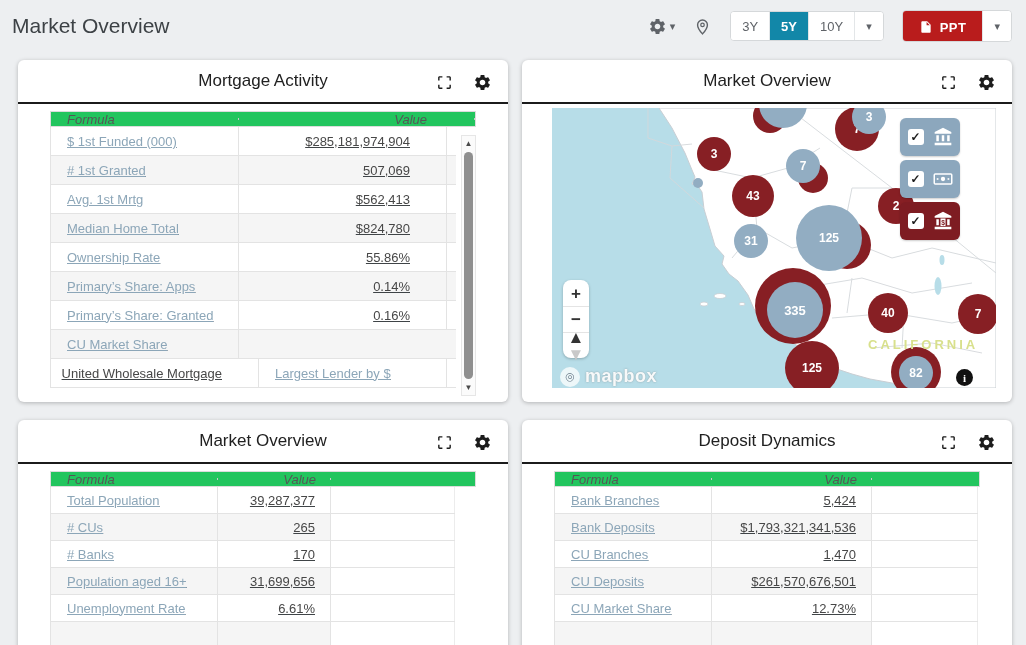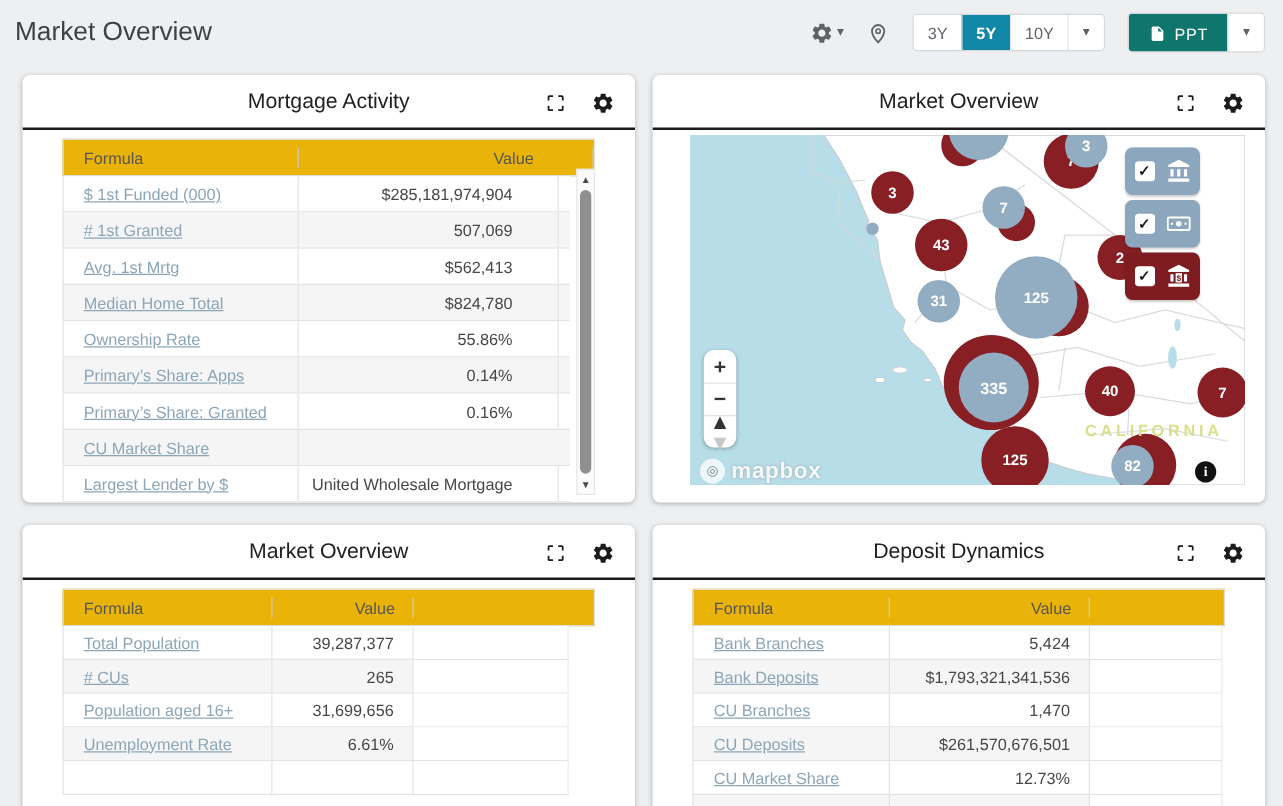--- a/index.html
+++ b/index.html
@@ -15,36 +15,36 @@
   .topbar { height:52px; display:flex; align-items:center; justify-content:space-between; padding:0 14px 0 12px; }
   .page-title { font-size:21px; font-weight:400; color:#3d4246; }
   .topbar-actions { display:flex; align-items:center; gap:18px; }
   .icon-btn { background:none; border:none; display:flex; align-items:center; gap:3px; cursor:pointer; color:#5f6368; }
   .caret { font-size:11px; color:#5f6368; line-height:1; }
   .btn-group { display:flex; background:#fff; border:1px solid #d5d8da; border-radius:4px; overflow:hidden; height:30px; }
   .btn-group button { background:#fff; border:none; border-left:1px solid #e3e6e8; padding:0 11px; font-size:13px; color:#5f6368; cursor:pointer; font-family:inherit; display:flex; align-items:center; gap:7px; }
   .btn-group button:first-child { border-left:none; }
   .btn-group button.active { background:#1287a8; color:#fff; font-weight:bold; }
   .btn-group.ppt { height:32px; }
-  .btn-group.ppt .ppt-main { background:#0f766e; color:#fff; font-weight:normal; letter-spacing:.5px; padding:16px 16px; }
+  .btn-group.ppt .ppt-main { background:#b91c1c; color:#fff; font-weight:bold; letter-spacing:.5px; padding:16px 16px; }
   
   .grid { display:grid; grid-template-columns:490px 490px; grid-template-rows:342px 342px; gap:18px 14px; padding:8px 0 0 18px; }
   .card { background:#fff; border-radius:6px; box-shadow:0 1px 4px rgba(0,0,0,.25); overflow:hidden; }
   .card-header { height:44px; display:flex; align-items:center; position:relative; border-bottom:2px solid #1b1b1b; }
   .card-title { flex:1; text-align:center; font-size:17px; font-weight:500; color:#212121; }
   .card-tools { position:absolute; right:16px; top:0; height:44px; display:flex; align-items:center; gap:20px; }
   .tool-btn { background:none; border:none; cursor:pointer; display:flex; align-items:center; }
   
   .tbl { margin:7px 32px 0 32px; font-size:13px; }
-  .thead { display:flex; background:#eab308; border:1px solid #dcdcdc; height:30px; align-items:center; color:#555; }
+  .thead { display:flex; background:#22c55e; border:1px solid #dcdcdc; height:16px; align-items:center; color:#555;font-style:italic; }
   .th { position:relative; height:100%; display:flex; align-items:center; }
   .th::after { content:''; position:absolute; right:0; top:6px; bottom:6px; width:1px; background:#c9c9c9; }
   .th.f { padding-left:16px; }
   .th.v { justify-content:flex-end; padding-right:15px; }
-  .t-row { display:flex; border-bottom:1px solid #e3e3e3; border-left:1px solid #e3e3e3; height:29px; align-items:stretch; background:#fff; }
+  .t-row { display:flex; border-bottom:1px solid #e3e3e3; border-left:1px solid #e3e3e3; height:29px; align-items:stretch; background:#fff;text-decoration:underline; }
   .t-row:nth-child(even) { background:#f5f5f5; }
   .cell { display:flex; align-items:center; border-right:1px solid #e3e3e3; }
   .cell.f { padding-left:16px; }
   .cell.v { justify-content:flex-end; padding-right:15px; color:#474747; }
   .cell.e { background:#fff; border-right:1px solid #ececec; flex:1; }
   a.frm { color:#8ca6b8; text-decoration:underline; cursor:pointer; }
   
   .tbl.m1 .th.f, .tbl.m1 .cell.f { width:188px; }
   .tbl.m1 .th.v { flex:1; padding-right:48px; }
   .tbl.m1 .cell.v { width:208px; padding-right:36px; }
@@ -208,24 +208,24 @@
               <a class="frm">Primary’s Share: Granted</a>
             </span>
             <span class="cell v">0.16%</span>
           </div>
         <div class="t-row">
             <span class="cell f">
               <a class="frm">CU Market Share</a>
             </span>
           </div>
         <div class="t-row">
+            <span class="cell v">United Wholesale Mortgage</span>
             <span class="cell f">
               <a class="frm">Largest Lender by $</a>
             </span>
-            <span class="cell v">United Wholesale Mortgage</span>
           </div>
       </div>
       <div class="vscroll">
         <span class="vs-arrow">▲</span>
         <span class="vs-thumb"></span>
         <span class="vs-arrow">▼</span>
       </div>
     </div>
   </section>
 
@@ -292,21 +292,21 @@
       <div class="bubble b-red" style="left:326px;top:80px;width:36px;height:36px;">2</div>
       <div class="bubble b-blue" style="left:182px;top:116px;width:34px;height:34px;">31</div>
       <div class="bubble b-red" style="left:271px;top:113px;width:48px;height:48px;"></div>
       <div class="bubble b-blue" style="left:244px;top:97px;width:66px;height:66px;">125</div>
       <div class="bubble b-red" style="left:203px;top:160px;width:76px;height:76px;"></div>
       <div class="bubble b-blue" style="left:215px;top:174px;width:56px;height:56px;font-size:13px;">335</div>
       <div class="bubble b-red" style="left:316px;top:185px;width:40px;height:40px;">40</div>
       <div class="bubble b-red" style="left:406px;top:186px;width:40px;height:40px;">7</div>
       <div class="bubble b-red" style="left:233px;top:233px;width:54px;height:54px;">125</div>
       <div class="bubble b-red" style="left:339px;top:239px;width:50px;height:50px;"></div>
-      <div class="bubble b-blue" style="left:337px;top:248px;width:34px;height:34px;">82</div>
+      <div class="bubble b-blue" style="left:347px;top:248px;width:34px;height:34px;">82</div>
 
       <span class="state-label">CALIFORNIA</span>
 
       <div class="map-toggles">
         <button class="map-toggle blue">
           <span class="chk">✓</span>
           <span>
               <svg width="20" height="20" viewBox="0 0 24 24" fill="#fff">
                 <path d="M12 1L2 6v2h20V6L12 1zM4 10h3v7H4zM10.5 10h3v7h-3zM17 10h3v7h-3zM2 19h20v3H2z"></path>
               </svg>
@@ -387,20 +387,27 @@
           </div>
         <div class="t-row">
             <span class="cell f">
               <a class="frm"># CUs</a>
             </span>
             <span class="cell v">265</span>
             <span class="cell e"></span>
           </div>
         <div class="t-row">
             <span class="cell f">
+              <a class="frm"># Banks</a>
+            </span>
+            <span class="cell v">170</span>
+            <span class="cell e"></span>
+          </div>
+        <div class="t-row">
+            <span class="cell f">
               <a class="frm">Population aged 16+</a>
             </span>
             <span class="cell v">31,699,656</span>
             <span class="cell e"></span>
           </div>
         <div class="t-row">
             <span class="cell f">
               <a class="frm">Unemployment Rate</a>
             </span>
             <span class="cell v">6.61%</span>

